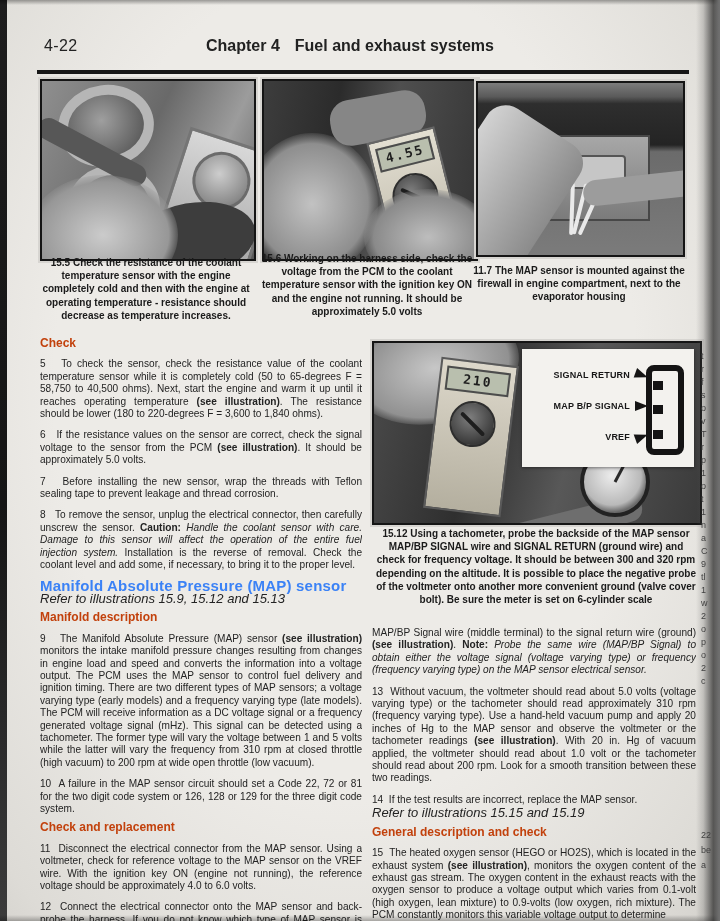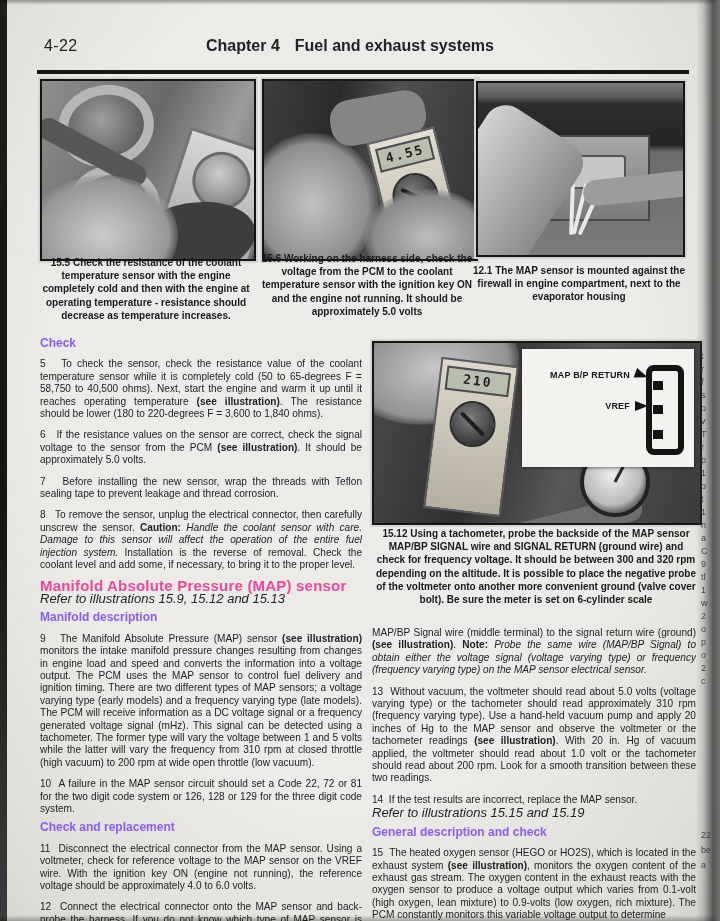--- a/index.html
+++ b/index.html
@@ -110,22 +110,22 @@
   .cap155{left:38px;top:256px;width:216px;}
   .cap156{left:256px;top:252px;width:222px;}
   .cap159{left:468px;top:264px;width:222px;}
   .cap1512{left:374px;top:527px;width:324px;}
 
   
   .col{position:absolute;font-size:10.1px;line-height:12.4px;text-align:justify;color:#232323;overflow:hidden;}
   .col-left{left:40px;top:337px;width:322px;height:584px;}
   .col-right{left:372px;top:618px;width:324px;height:303px;}
   .col p{margin:9px 0 1px;}
-  h3.section{font-size:15px;font-weight:700;margin:8px 0 1px;text-align:left;color:#ec4899;letter-spacing:.2px;}
-  h4.sub{font-size:12px;font-weight:700;margin:6px 0 2px;text-align:left;color:#8b5cf6;}
+  h3.section{font-size:15px;font-weight:700;margin:8px 0 1px;text-align:left;color:#3b82f6;letter-spacing:.2px;}
+  h4.sub{font-size:12px;font-weight:700;margin:6px 0 2px;text-align:left;color:#c2410c;}
   h4.first{margin-top:0;}
   .refer{font-style:italic;font-size:13px;margin:1px 0 4px;text-align:left;}
 </style>
 </head>
 <body>
 
 <div class="page">
 
   <div class="hdr-num">4-22</div>
   <div class="hdr-title">
@@ -159,21 +159,21 @@
     <div class="shape sensor3"></div>
     <div class="shape wire3 w3a"></div>
     <div class="shape wire3 w3b"></div>
     <div class="shape wire3 w3c"></div>
     <div class="shape pipe3"></div>
     <div class="shape hose3"></div>
   </div>
 
   <div class="cap cap155">15.5  Check the resistance of the coolant temperature sensor with the engine completely cold and then with the engine at operating temperature - resistance should decrease as temperature increases.</div>
   <div class="cap cap156">15.6  Working on the harness side, check the voltage from the PCM to the coolant temperature sensor with the ignition key ON and the engine not running. It should be approximately 5.0 volts</div>
-  <div class="cap cap159">12.1  The MAP sensor is mounted against the firewall in engine compartment, next to the evaporator housing</div>
+  <div class="cap cap159">11.7  The MAP sensor is mounted against the firewall in engine compartment, next to the evaporator housing</div>
 
   <div class="col col-left">
     <h4 class="sub first">Check</h4>
     <p><span>5&nbsp;&nbsp;&nbsp;To check the sensor, check the resistance value of the coolant temperature sensor while it is completely cold (50 to 65-degrees F = 58,750 to 40,500 ohms). Next, start the engine and warm it up until it reaches operating temperature </span><span style="font-weight: 700;">(see illustration)</span><span>. The resistance should be lower (180 to 220-degrees F = 3,600 to 1,840 ohms).</span></p>
     <p><span>6&nbsp;&nbsp;&nbsp;If the resistance values on the sensor are correct, check the signal voltage to the sensor from the PCM </span><span style="font-weight: 700;">(see illustration)</span><span>. It should be approximately 5.0 volts.</span></p>
     <p><span>7&nbsp;&nbsp;&nbsp;Before installing the new sensor, wrap the threads with Teflon sealing tape to prevent leakage and thread corrosion.</span></p>
     <p><span>8&nbsp;&nbsp;&nbsp;To remove the sensor, unplug the electrical connector, then carefully unscrew the sensor. </span><span style="font-weight: 700;">Caution:</span><span style="font-style: italic;"> Handle the coolant sensor with care. Damage to this sensor will affect the operation of the entire fuel injection system.</span><span> Installation is the reverse of removal. Check the coolant level and add some, if necessary, to bring it to the proper level.</span></p>
     <h3 class="section">Manifold Absolute Pressure (MAP) sensor</h3>
     <div class="refer">Refer to illustrations 15.9, 15.12 and 15.13</div>
     <h4 class="sub">Manifold description</h4>
@@ -188,23 +188,27 @@
     <div class="shape hand4"></div>
     <div class="shape mm4">
       <div class="lcd">210</div>
       <div class="dial"></div>
     </div>
     <div class="shape hosemid4"></div>
     <div class="gauge4"></div>
     <div class="inset">
       <div class="inset-rows">
 
-
           <div class="inset-row">
-            <span class="inset-label">MAP B/P RETURN</span>
+            <span class="inset-label">SIGNAL RETURN</span>
+            <span class="arrow-icon"></span>
+          </div>
+
+          <div class="inset-row">
+            <span class="inset-label">MAP B/P SIGNAL</span>
             <span class="arrow-icon"></span>
           </div>
 
           <div class="inset-row">
             <span class="inset-label">VREF</span>
             <span class="arrow-icon"></span>
           </div>
         </div>
       <div class="connector">
         <div class="pin"></div>

